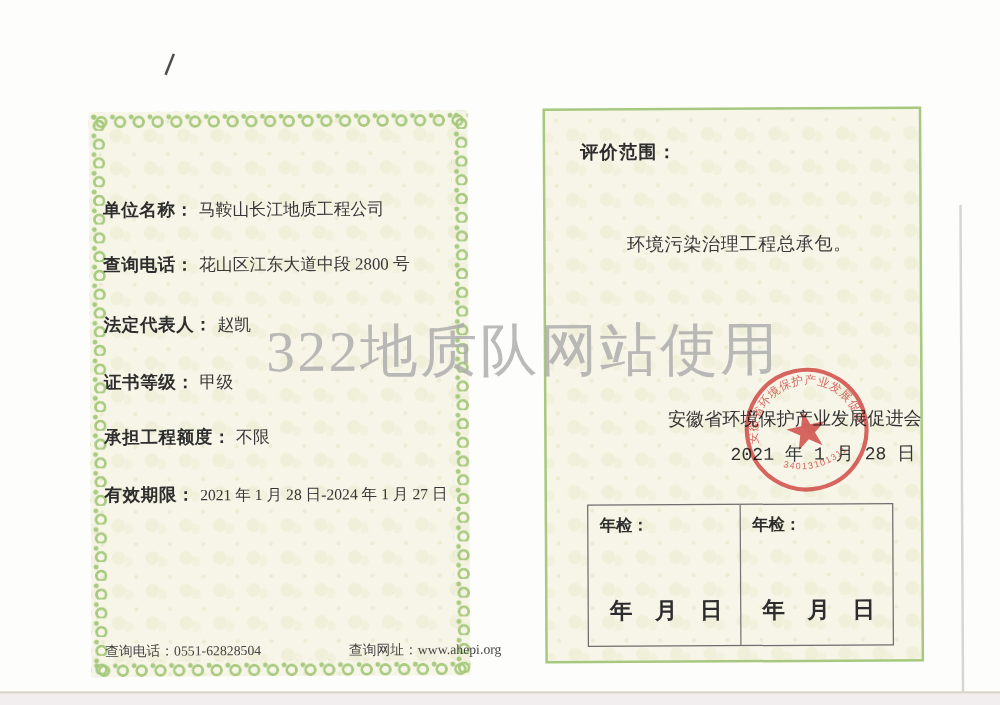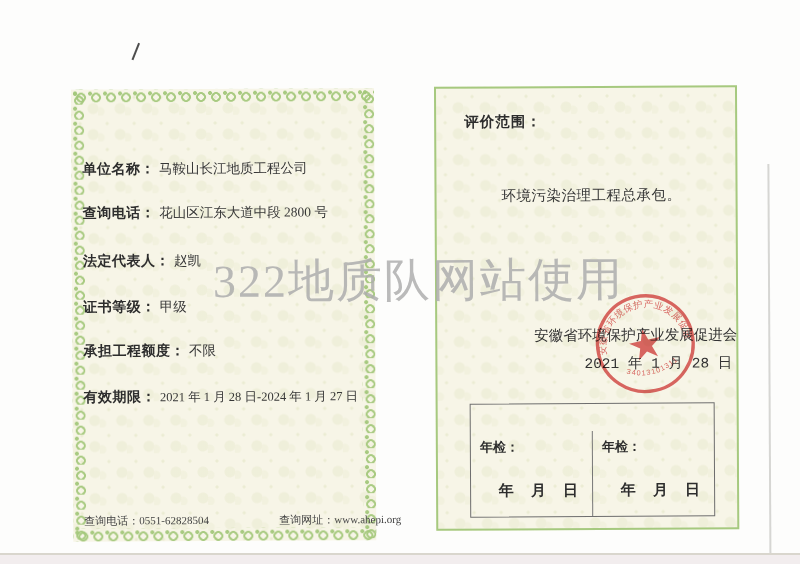--- a/index.html
+++ b/index.html
@@ -50,24 +50,24 @@
 
   
   .scope-label { position:absolute; left:28px; top:24px; font-weight:bold; font-size:14.5px; color:#2d2d2d; letter-spacing:1px; }
   .scope-value { position:absolute; left:65px; top:98px; font-family:"Liberation Serif", serif; font-size:14.5px; color:#373737; letter-spacing:.5px;text-align:right; }
   .issuer-line { position:absolute; left:97px; top:238px; font-family:"Liberation Serif", serif; font-size:14.5px; color:#333; white-space:nowrap; }
   .issue-date { position:absolute; left:147px; top:266px; font-family:Liberation Mono, monospace; font-size:14.5px; color:#333; white-space:nowrap; }
 
   .seal { position:absolute; left:156px; top:204px; width:104px; height:104px; transform:rotate(-12deg); opacity:.85; mix-blend-mode:multiply; }
 
   .annual-table { position:absolute; left:32px; top:315px; width:245px; height:114px; border:1.5px solid #6e6e6e; display:flex; background:rgba(255,255,255,.0); }
-  .annual-cell { flex:1; position:relative;margin-top:27px; }
+  .annual-cell { flex:1; position:relative; }
   .annual-cell + .annual-cell { border-left:1px solid #777; }
   .annual-label { position:absolute; left:9px; top:7px; font-weight:bold; font-size:13px; color:#2d2d2d; }
-  .annual-date { position:absolute; right:14px; bottom:16px; font-weight:bold; font-size:15px; color:#2d2d2d; word-spacing:13px; white-space:nowrap; }
+  .annual-date { position:absolute; right:14px; bottom:16px; font-weight:bold; font-size:18px; color:#2d2d2d; word-spacing:13px; white-space:nowrap; }
 
   
   .watermark { position:absolute; left:213px; top:250px; font-family:"Liberation Serif", serif; font-size:46px; color:#aeaeae; letter-spacing:2px; white-space:nowrap; opacity:.85; pointer-events:none; }
 
   
   .stray-slash { position:absolute; left:136px; top:41px; width:1.5px; height:18px; background:#4d4d4d; transform:rotate(22deg); }
   .paper-right-edge { position:absolute; left:768px; top:166px; width:1.5px; height:390px; background:#d6d6d3; }
   .scan-bottom-line { position:absolute; left:0; top:553px; width:800px; height:1.5px; background:#d9d6cd; }
   .scan-bottom-band { position:absolute; left:0; top:555px; width:800px; height:9px; background:#f2edee; }
 </style>

